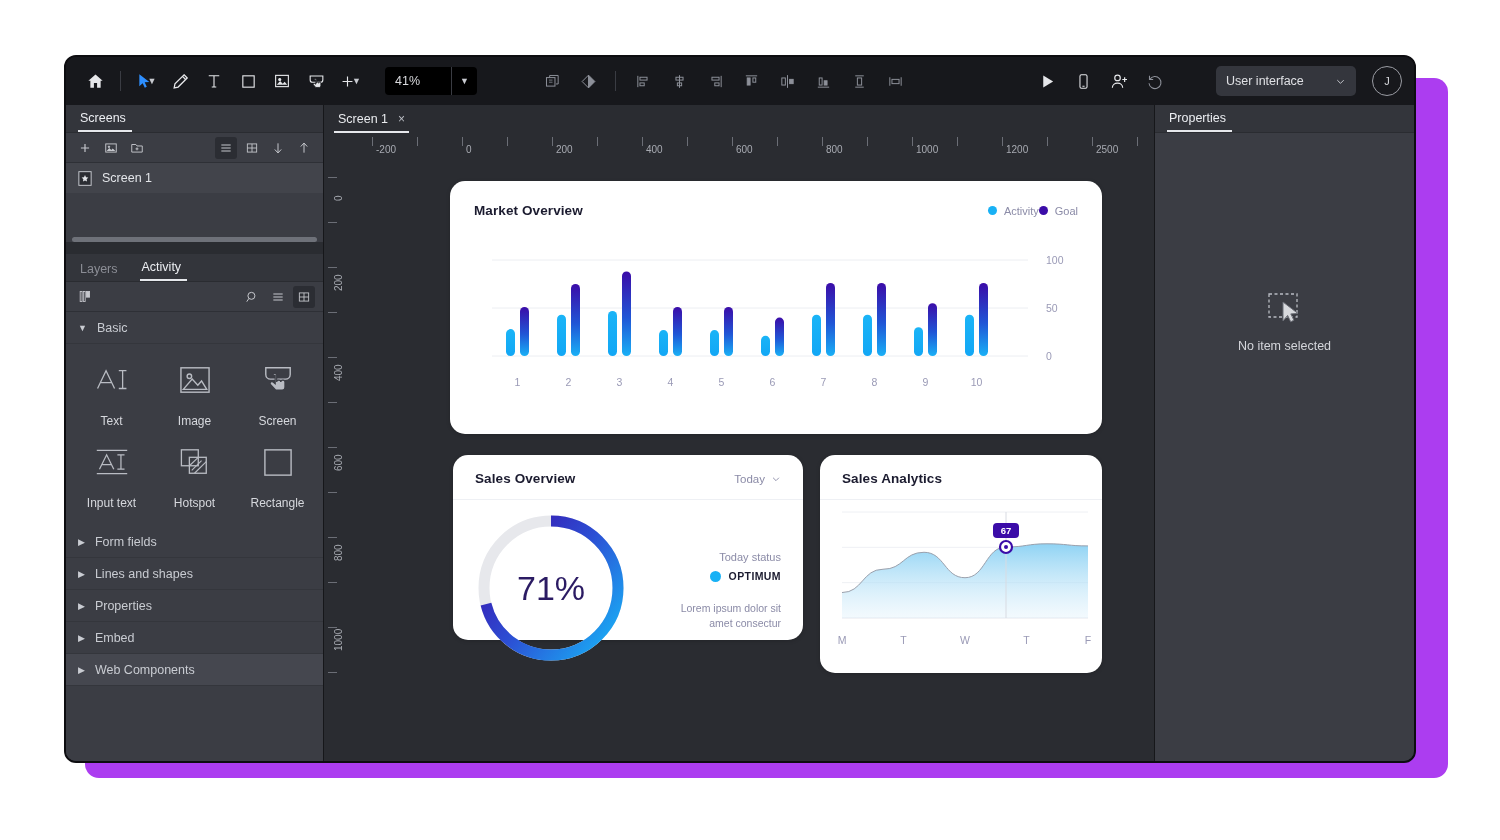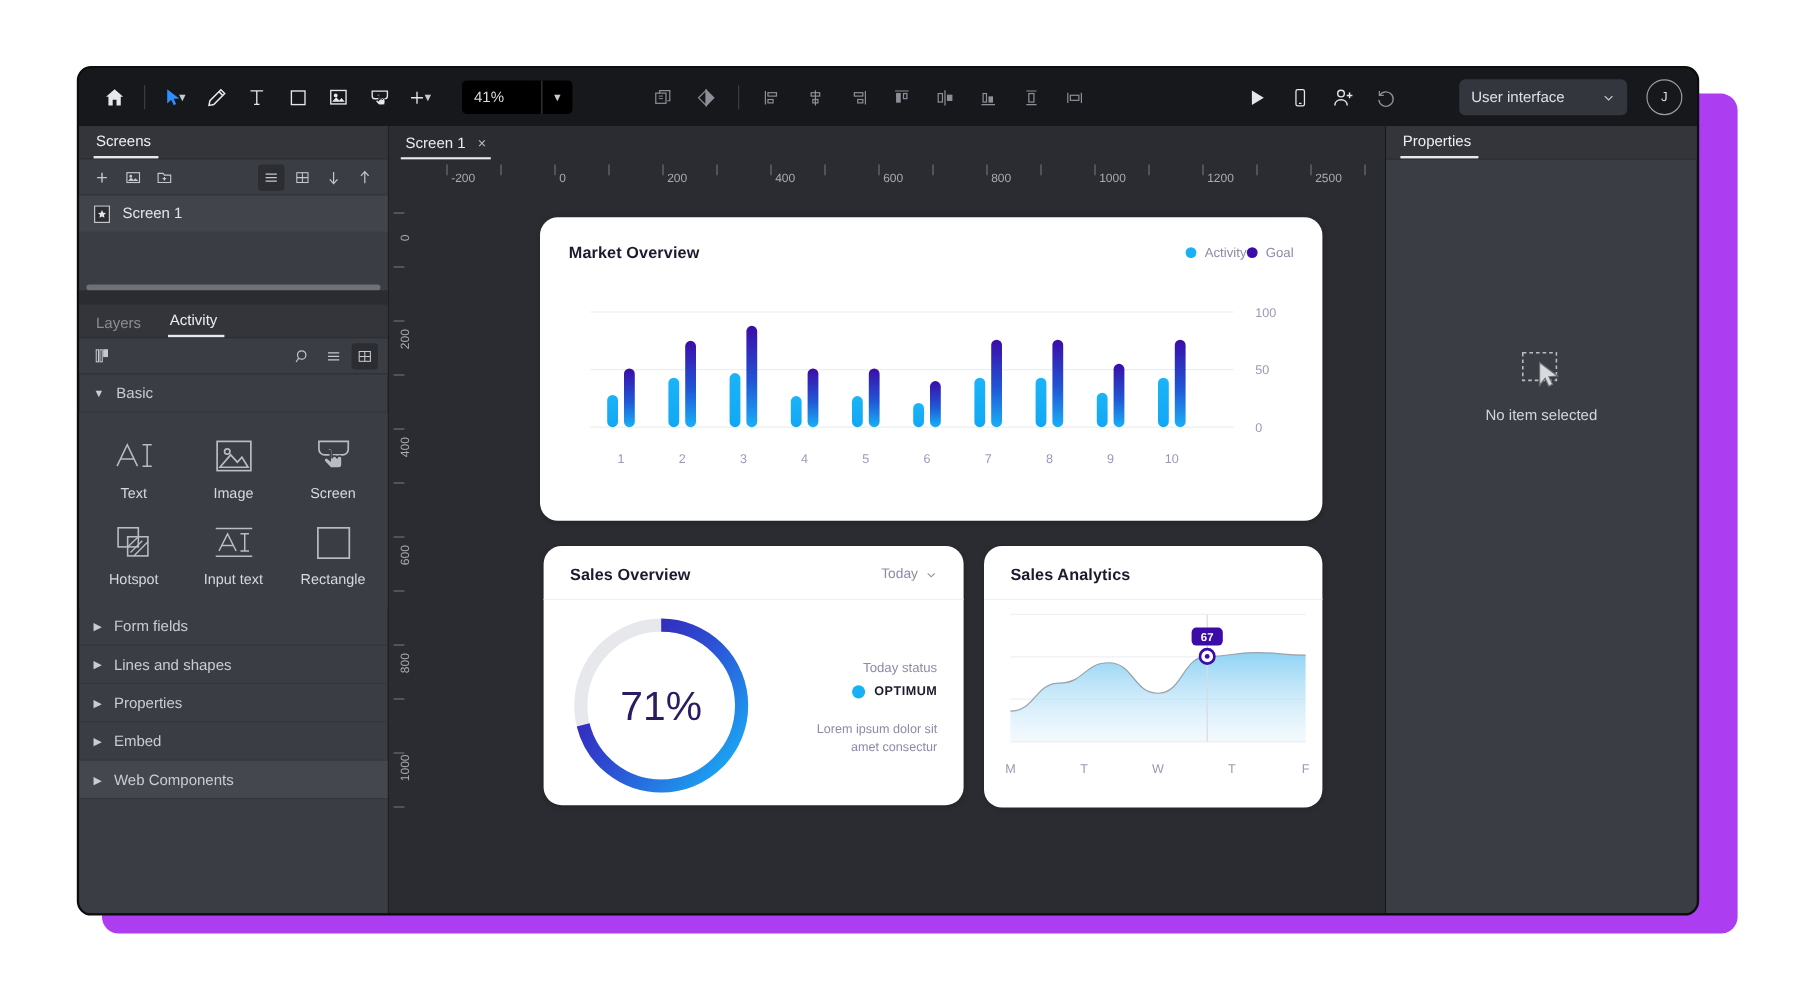--- a/index.html
+++ b/index.html
@@ -114,21 +114,21 @@
     padding-left: 12px; font-size: 12.5px; color: #c9ccd2; cursor: pointer;
     border-bottom: 1px solid #34363c;
   }
   .lib-sect.hl { background: #45474f; }
   .chev { font-size: 9px; color: #c9ccd2; display: inline-block; }
   .comp-grid {
     display: grid; grid-template-columns: repeat(3, 1fr);
     padding: 8px 4px 10px 4px; background: #3b3d44;
   }
   .comp {
-    display: flex; flex-direction: column; align-items: center; gap: 4px;
+    display: flex; flex-direction: column; align-items: center; gap: 14px;
     padding: 8px 0 6px 0; cursor: pointer; border-radius: 4px;
   }
   .comp-ico { width: 40px; height: 40px; display: flex; align-items: center; justify-content: center; color: #b9bcc3; }
   .comp-lb { font-size: 12px; color: #d6d8dd; }
   .left-fill { flex: 1; background: #3b3d44; }
 
   
   .canvas-col { flex: 1; display: flex; flex-direction: column; min-width: 0; background: #2a2c31; position: relative; }
   .doc-tabs { height: 28px; background: #2a2c31; display: flex; align-items: flex-end; padding-left: 10px; }
   .doc-tab {
@@ -154,21 +154,21 @@
     position: absolute; left: 66px; top: 22px;
     width: 730px; height: 525px; background: #2a2c31;
   }
 
   
   .card {
     position: absolute; background: #ffffff; border-radius: 15px;
     box-shadow: 0 1px 4px rgba(0,0,0,.18);
   }
   #card-market { left: 34px; top: 0px; width: 652px; height: 253px; }
-  #card-sales  { left: 37px; top: 274px; width: 350px; height: 216px; }
+  #card-sales  { left: 37px; top: 274px; width: 350px; height: 185px; }
   #card-analytics { left: 404px; top: 274px; width: 282px; height: 218px; }
 
   .card-title { font-size: 13.5px; font-weight: bold; color: #1b1b2f; letter-spacing: .1px; }
   .card-head-line { border-bottom: 1px solid #eef0f4; }
 
   .legend { display: flex; align-items: center; }
   .leg { display: flex; align-items: center; gap: 7px; font-size: 11px; color: #8b8ba7; }
   .dot { width: 9px; height: 9px; border-radius: 50%; display: inline-block; }
 
   .bar-axis-lbl { font-size: 10.5px; fill: #9a9ab6; font-family: "Liberation Sans", sans-serif; }
@@ -492,37 +492,37 @@
             <div class="comp-ico">
               <svg width="32" height="31" viewBox="0 0 34 33" fill="none" stroke="currentColor" stroke-width="1.5">
                 <path d="M4 3h26v7a5 5 0 0 1-5 5H9a5 5 0 0 1-5-5z"></path>
                 <path d="M14 11v9l-2.2-1.8a1.9 1.9 0 0 0-2.6 2.8l5.2 5.6h7a3 3 0 0 0 3-3v-5.4a2.2 2.2 0 0 0-4.4 0 2.2 2.2 0 0 0-4.4 0V11a2 2 0 0 0-4 0z" fill="currentColor" stroke="#3b3d44" stroke-width="1.3"></path>
               </svg>
             </div>
             <div class="comp-lb">Screen</div>
           </div>
           <div class="comp">
             <div class="comp-ico">
+              <svg width="34" height="30" viewBox="0 0 38 32" fill="none" stroke="currentColor" stroke-width="1.4">
+                <path d="M2 3h34M2 29h34"></path>
+                <path d="M5 24 13 8l8 16M8 19h10"></path>
+                  <path d="M25 8h8M29 8v16M25 24h8"></path>
+              </svg>
+            </div>
+            <div class="comp-lb">Input text</div>
+          </div>
+          <div class="comp">
+            <div class="comp-ico">
               <svg width="32" height="30" viewBox="0 0 34 32" fill="none" stroke="currentColor" stroke-width="1.4">
                 <rect x="2.5" y="3" width="18" height="17"></rect>
                 <rect x="11" y="11" width="18" height="17"></rect>
                 <path d="M11 20 20.5 11M13.5 25 24 14.5M16.5 28 29 15.5" stroke-width="1.2"></path>
               </svg>
             </div>
             <div class="comp-lb">Hotspot</div>
-          </div>
-          <div class="comp">
-            <div class="comp-ico">
-              <svg width="34" height="30" viewBox="0 0 38 32" fill="none" stroke="currentColor" stroke-width="1.4">
-                <path d="M2 3h34M2 29h34"></path>
-                <path d="M5 24 13 8l8 16M8 19h10"></path>
-                  <path d="M25 8h8M29 8v16M25 24h8"></path>
-              </svg>
-            </div>
-            <div class="comp-lb">Input text</div>
           </div>
           <div class="comp">
             <div class="comp-ico">
               <svg width="30" height="29" viewBox="0 0 32 31" fill="none" stroke="currentColor" stroke-width="1.5">
                   <rect x="2" y="2" width="28" height="27"></rect>
                 </svg>
             </div>
             <div class="comp-lb">Rectangle</div>
           </div>
         </div>

